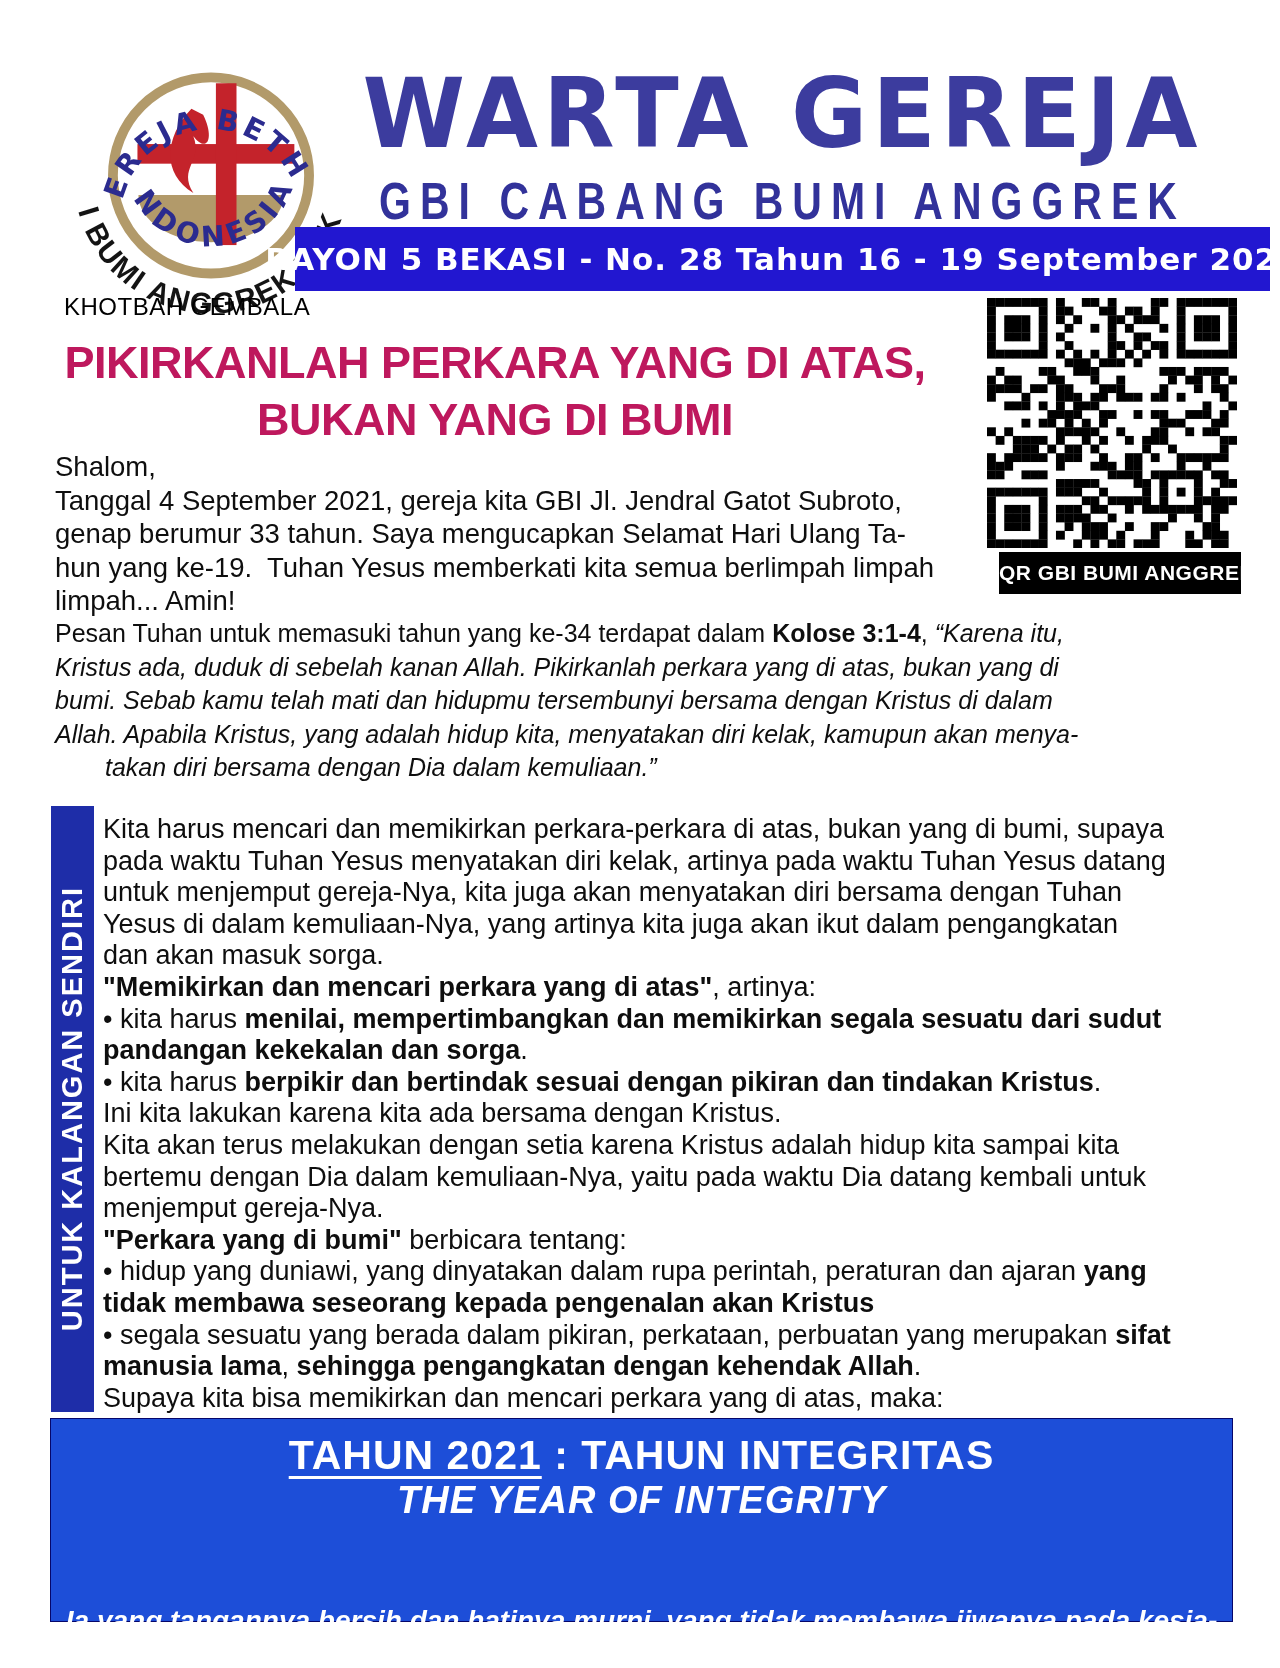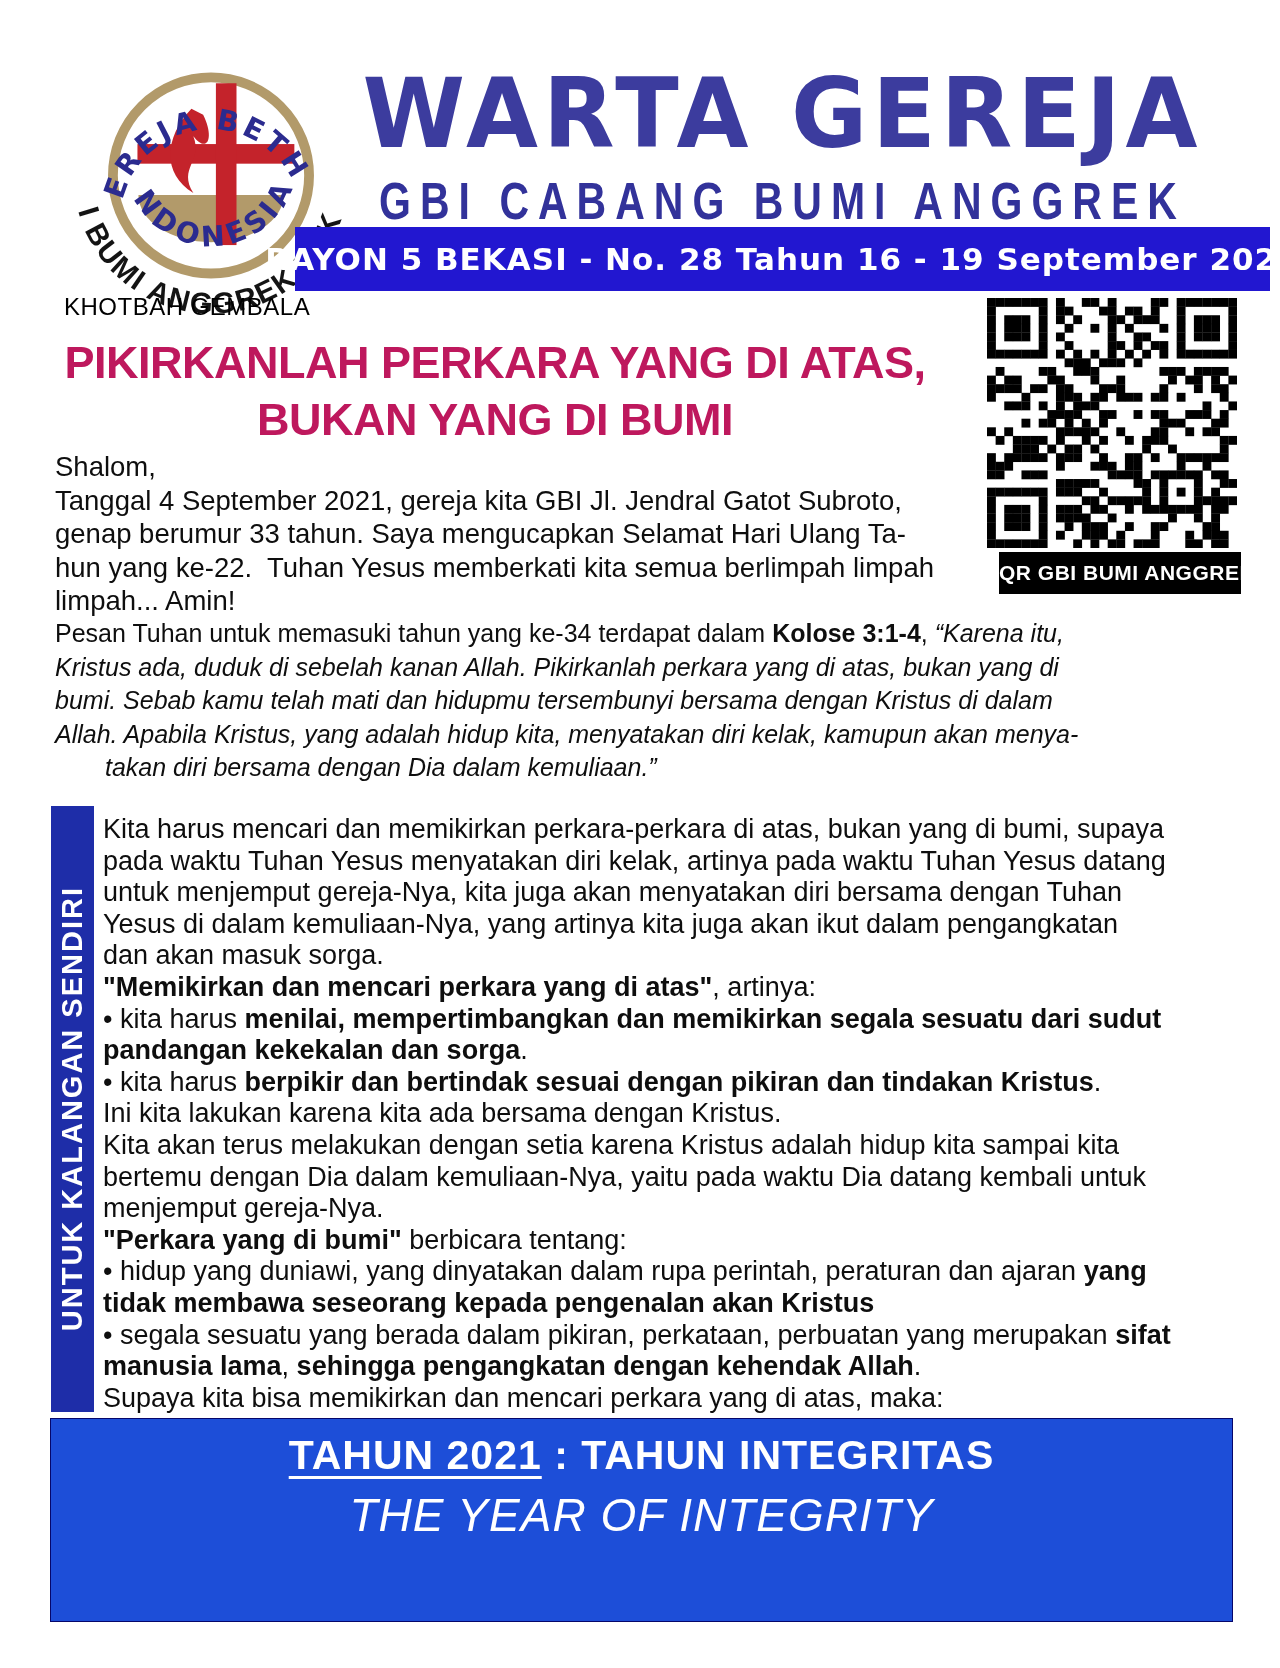--- a/index.html
+++ b/index.html
@@ -42,21 +42,21 @@
   #sidebar{left:51px;top:806px;width:43px;height:606px;background:#1e2da8;
            display:flex;align-items:center;justify-content:center;}
   #sidebar-label{writing-mode:vertical-rl;transform:rotate(180deg);color:#ffffff;font-weight:bold;
                  font-size:29px;letter-spacing:2px;white-space:pre;}
 
   
   #footer-banner{left:50px;top:1418px;width:1183px;height:204px;background:#1d4ed8;color:#ffffff;
                  text-align:center;border:1px solid #06066a;box-sizing:border-box;}
   #fb-title{margin-top:12px;font-size:41px;line-height:48px;font-weight:bold;letter-spacing:1px;white-space:pre;}
   #fb-title .u{text-decoration:underline;text-underline-offset:7px;text-decoration-thickness:3px;}
-  #fb-subtitle{font-size:46px;line-height:42px;font-weight:normal;font-style:italic;letter-spacing:1px;white-space:pre;margin-top:15px;}
+  #fb-subtitle{font-size:38px;line-height:42px;font-weight:bold;font-style:italic;letter-spacing:1px;white-space:pre;}
   .fb-verse{font-size:28px;line-height:33px;font-weight:bold;font-style:italic;white-space:pre;}
   #fb-verse1{margin-top:17px;}
 </style>
 </head>
 <body>
 
 <div id="page">
 
   <svg id="logo-svg" class="abs" viewBox="0 0 340 310">
     <defs>
@@ -504,21 +504,21 @@
           <rect x="232.76" y="241.38" width="8.87" height="8.87"></rect>
         </g>
       </svg>
     <div id="qr-caption">QR GBI BUMI ANGGREK</div>
   </div>
 
   <div id="intro-block" class="abs">
       <div class="bline"><span class="seg-r">Shalom,</span></div>
       <div class="bline"><span class="seg-r">Tanggal 4 September 2021, gereja kita GBI Jl. Jendral Gatot Subroto,</span></div>
       <div class="bline"><span class="seg-r">genap berumur 33 tahun. Saya mengucapkan Selamat Hari Ulang Ta-</span></div>
-      <div class="bline"><span class="seg-r">hun yang ke-22.  Tuhan Yesus memberkati kita semua berlimpah limpah</span></div>
+      <div class="bline"><span class="seg-r">hun yang ke-19.  Tuhan Yesus memberkati kita semua berlimpah limpah</span></div>
       <div class="bline"><span class="seg-r">limpah... Amin!</span></div>
     </div>
   <div id="quote-block" class="abs">
       <div class="bline"><span class="seg-r">Pesan Tuhan untuk memasuki tahun yang ke-34 terdapat dalam </span><span class="seg-b">Kolose 3:1-4</span><span class="seg-r">, </span><span class="seg-i">“Karena itu,</span></div>
       <div class="bline"><span class="seg-i">Kristus ada, duduk di sebelah kanan Allah. Pikirkanlah perkara yang di atas, bukan yang di</span></div>
       <div class="bline"><span class="seg-i">bumi. Sebab kamu telah mati dan hidupmu tersembunyi bersama dengan Kristus di dalam</span></div>
       <div class="bline"><span class="seg-i">Allah. Apabila Kristus, yang adalah hidup kita, menyatakan diri kelak, kamupun akan menya-</span></div>
       <div class="bline ind"><span class="seg-i">takan diri bersama dengan Dia dalam kemuliaan.”</span></div>
     </div>
 

